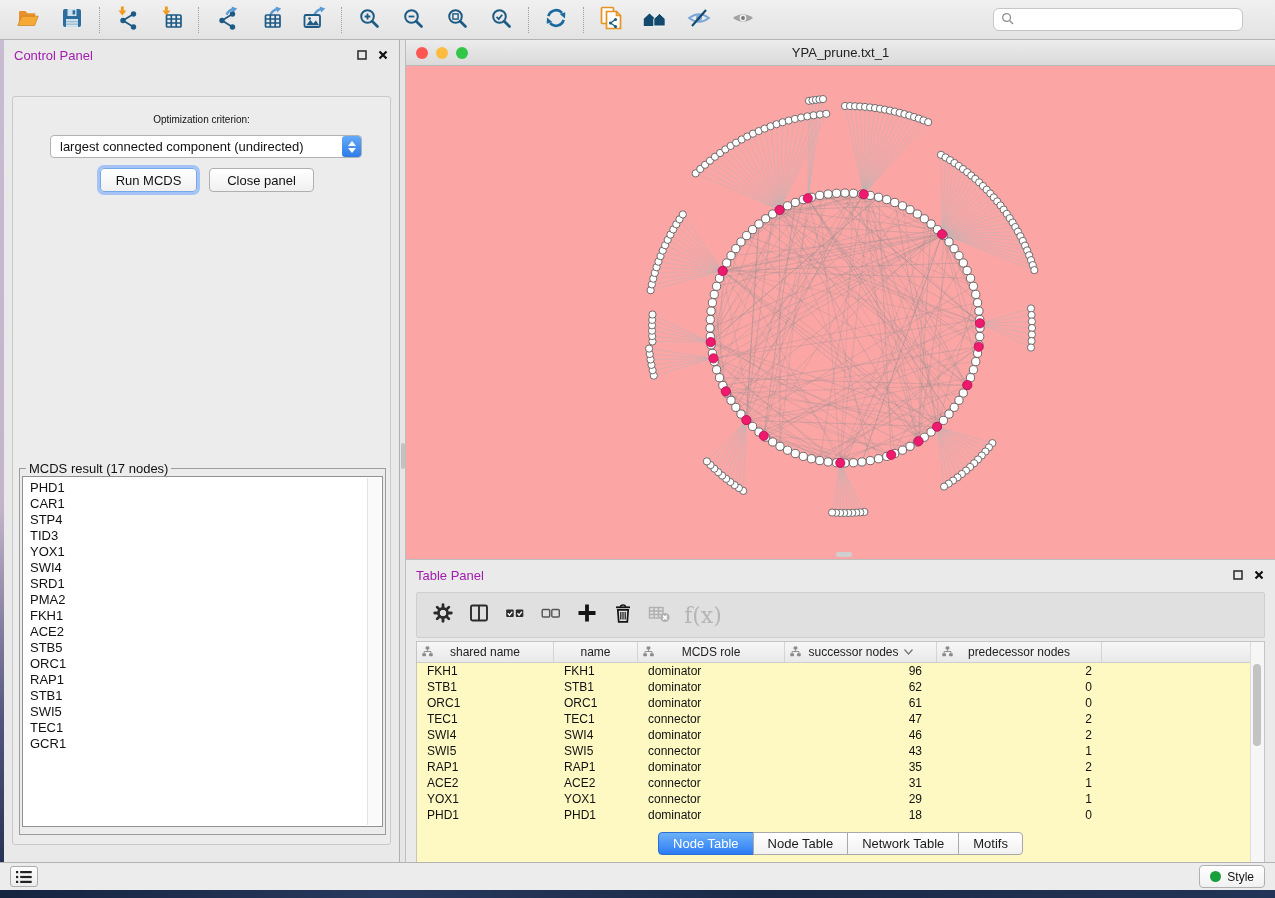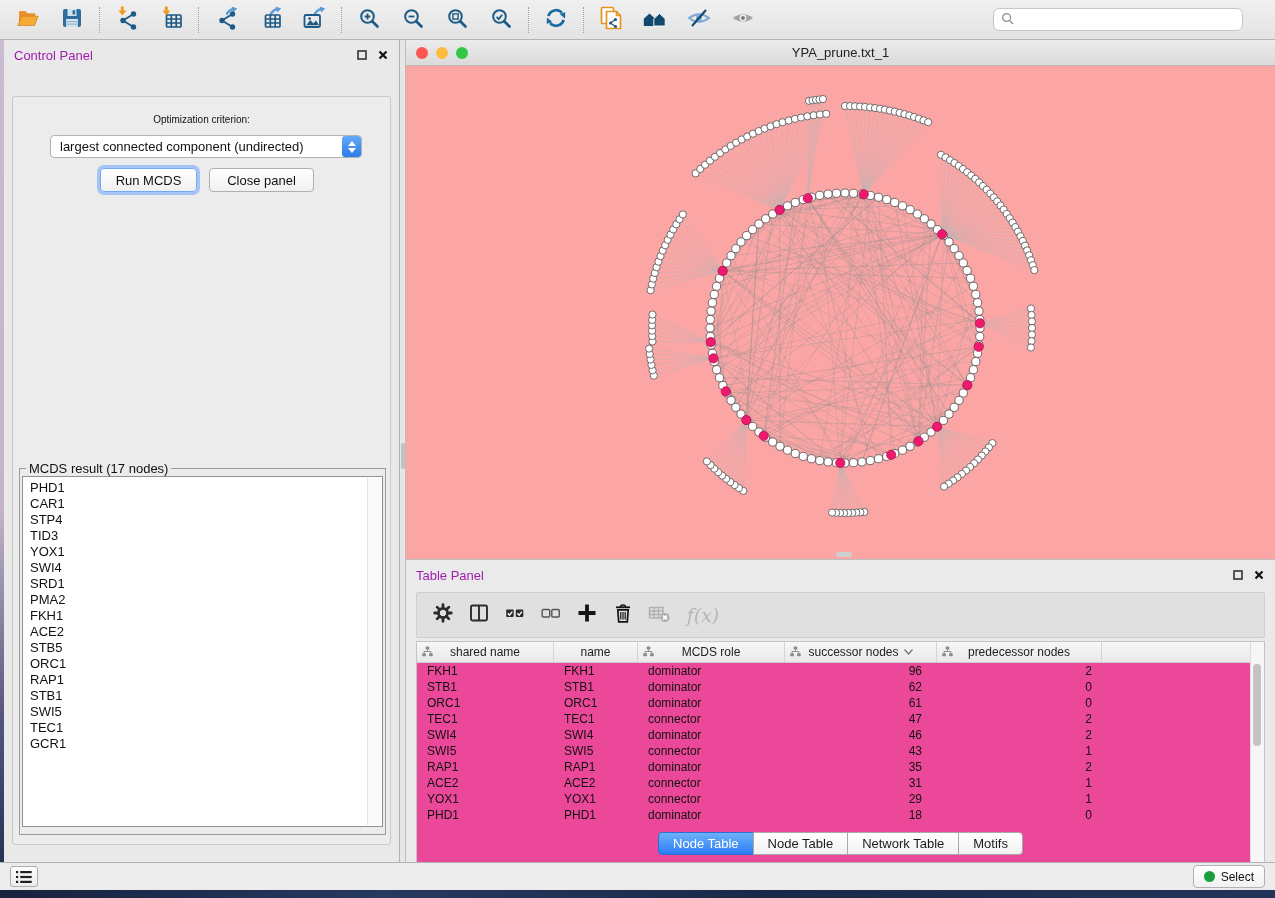--- a/index.html
+++ b/index.html
@@ -63,23 +63,23 @@
   .light{width:12px;height:12px;border-radius:50%;box-sizing:border-box;}
   .net-title{width:100%;text-align:center;font-size:13px;color:#222;}
   #net-svg{display:block;}
   #net-hscroll{position:absolute;left:430px;bottom:2px;width:16px;height:5px;background:#cfcfcf;border-radius:2px;}
   
   #table-panel{position:absolute;left:406px;top:559px;width:869px;height:303px;background:#eaeaea;
     border-top:1px solid #bdbdbd;box-sizing:border-box;}
   #tp-toolbar{position:absolute;left:10px;top:32px;width:849px;height:46px;box-sizing:border-box;
     background:#e0e0e0;border:1px solid #cfcfcf;border-radius:2px;display:flex;align-items:center;padding-left:10px;gap:4px;}
   .tp-btn{width:32px;height:32px;display:flex;align-items:center;justify-content:center;}
-  .fx-label{font-family:"DejaVu Serif",serif;font-style:italic;font-size:19px;color:#b5b5b5;padding-left:4px;}
+  .fx-label{font-family:"DejaVu Serif",serif;font-size:22px;color:#b5b5b5;padding-left:4px;}
   #tp-table{position:absolute;left:10px;top:81px;width:849px;height:238px;box-sizing:border-box;
-    background:#ec4899;border:1px solid #c4c4c4;overflow:hidden;}
+    background:#fef9c3;border:1px solid #c4c4c4;overflow:hidden;}
   #tp-header{display:flex;height:20px;background:linear-gradient(#f7f7f7,#e9e9e9);border-bottom:1px solid #cecece;}
   .th{position:relative;box-sizing:border-box;border-right:1px solid #d4d4d4;display:flex;
     align-items:center;justify-content:center;font-size:12px;color:#222;gap:5px;}
   .th .tree{position:absolute;left:5px;top:4px;}
   .tbody .tr{display:flex;height:16px;}
   .td{box-sizing:border-box;font-size:12px;color:#111;padding:1px 10px 0 10px;white-space:nowrap;overflow:hidden;}
   .td.num{text-align:right;}
   #tp-vscroll{position:absolute;right:0;top:0;bottom:0;width:13px;background:#f6f6f6;border-left:1px solid #ddd;}
   #tp-vscroll .thumb{position:absolute;left:2px;top:22px;width:8px;height:82px;background:#c3c3c3;border-radius:5px;}
   #tp-tabs{position:absolute;left:0;bottom:7px;width:100%;display:flex;justify-content:center;}
@@ -1160,17 +1160,17 @@
             <rect x="0" y="5.9" width="2.2" height="2.2"></rect>
             <rect x="0" y="10.8" width="2.2" height="2.2"></rect>
             <rect x="4.2" y="1" width="11.5" height="2.2"></rect>
             <rect x="4.2" y="5.9" width="11.5" height="2.2"></rect>
             <rect x="4.2" y="10.8" width="11.5" height="2.2"></rect>
           </g>
         </svg>
     </div>
     <div id="memory-btn">
       <span id="memory-dot" style="background: rgb(24, 160, 60);"></span>
-      <span>Select</span>
+      <span>Style</span>
     </div>
   </div>
 
 </div>
 
 </body></html>

